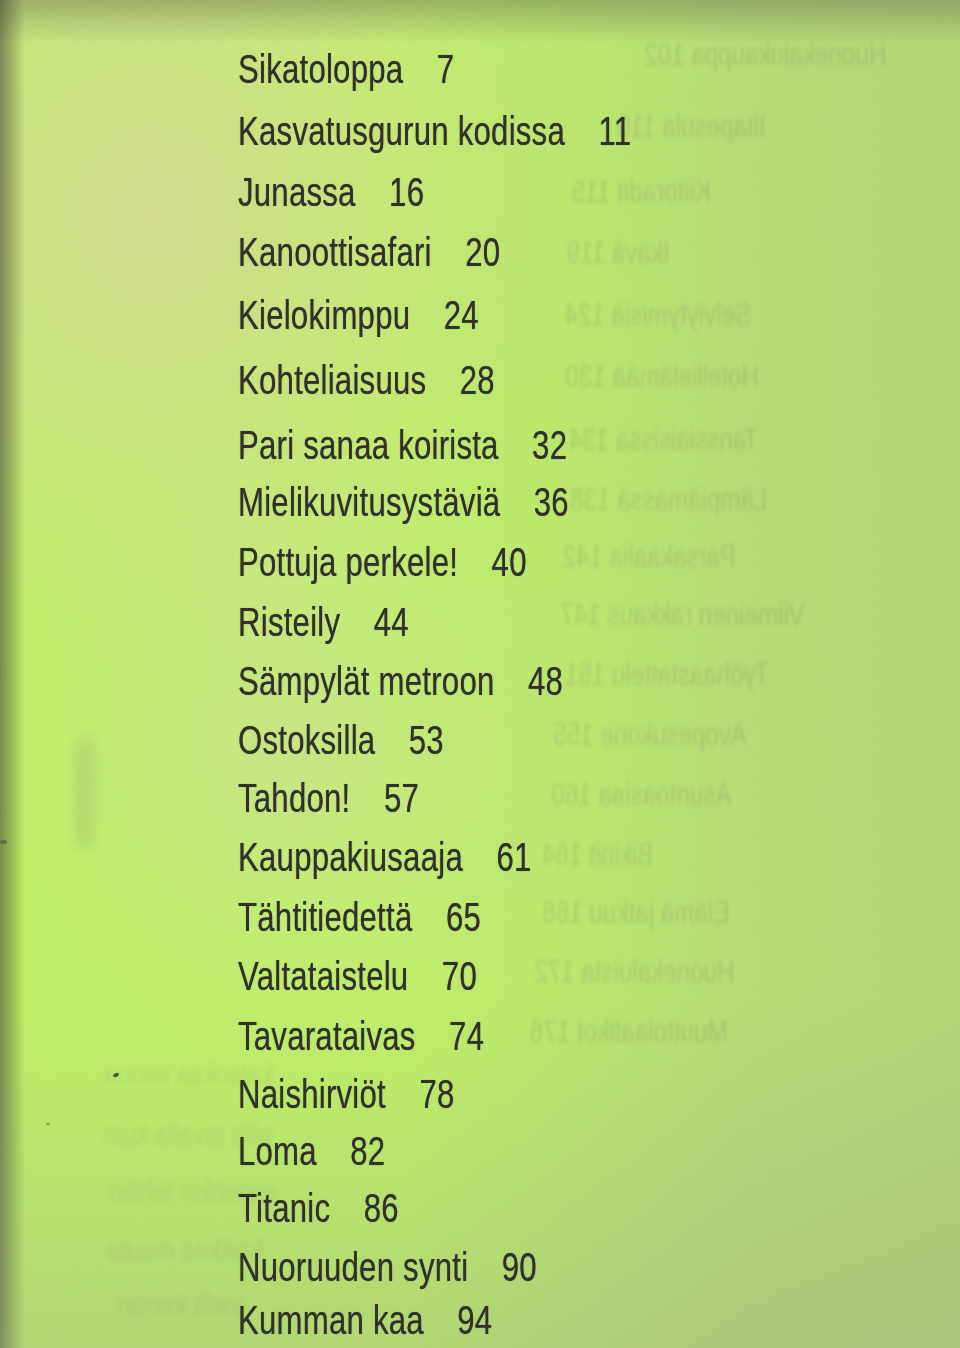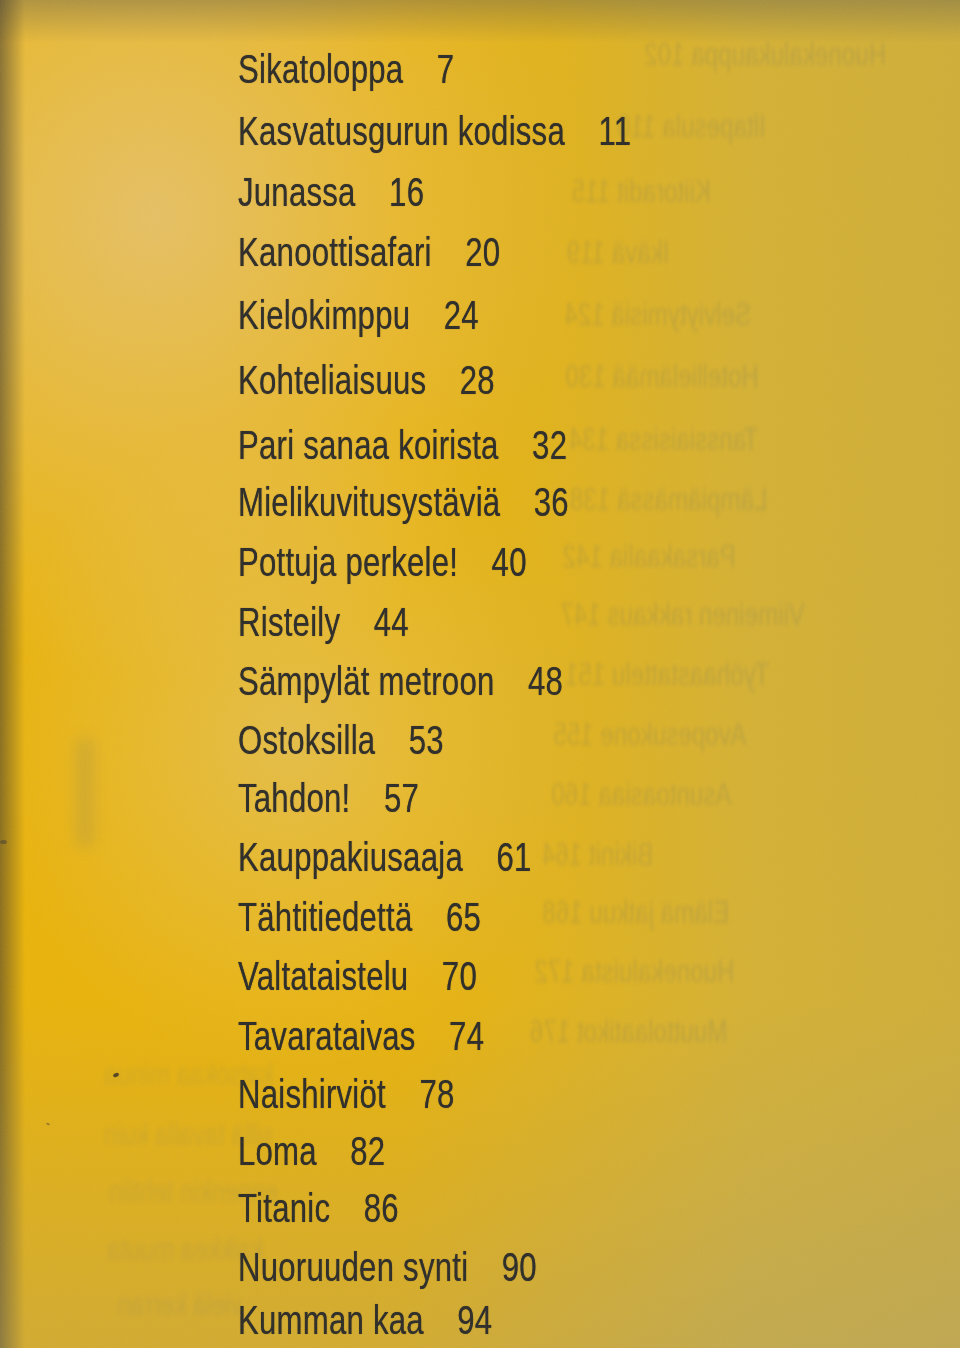--- a/index.html
+++ b/index.html
@@ -1,18 +1,18 @@
 <!DOCTYPE html>
 <html><head>
 <meta charset="utf-8">
 <style>
   html,body{margin:0;padding:0;background:#777;}
   .photo{
     position:relative;width:960px;height:1348px;overflow:hidden;
-    background:#eab308;
+    background:#bef264;
     font-family:"Liberation Sans",sans-serif;
   }
   .shade{position:absolute;inset:0;pointer-events:none;}
   .shade-warm{background:radial-gradient(62% 48% at 16% 16%, rgba(228,203,174,0.55), rgba(228,203,174,0) 72%);}
   .shade-warm2{background:radial-gradient(45% 35% at 30% 55%, rgba(222,210,188,0.35), rgba(222,210,188,0) 70%);}
   .shade-green{background:linear-gradient(90deg, rgba(168,176,150,0) 42%, rgba(164,172,148,0.30) 78%, rgba(158,164,144,0.34) 100%);}
   .shade-top{background:linear-gradient(180deg, rgba(92,90,80,0.40), rgba(92,90,80,0) 3.2%);}
   .shade-left{background:linear-gradient(90deg, rgba(58,53,44,0.55), rgba(58,53,44,0) 2.6%);}
   .shade-bottom{background:linear-gradient(0deg, rgba(148,149,146,0.28), rgba(148,149,146,0) 26%);}
   .vignette{background:radial-gradient(125% 118% at 50% 46%, rgba(0,0,0,0) 70%, rgba(70,66,58,0.20) 100%);}

